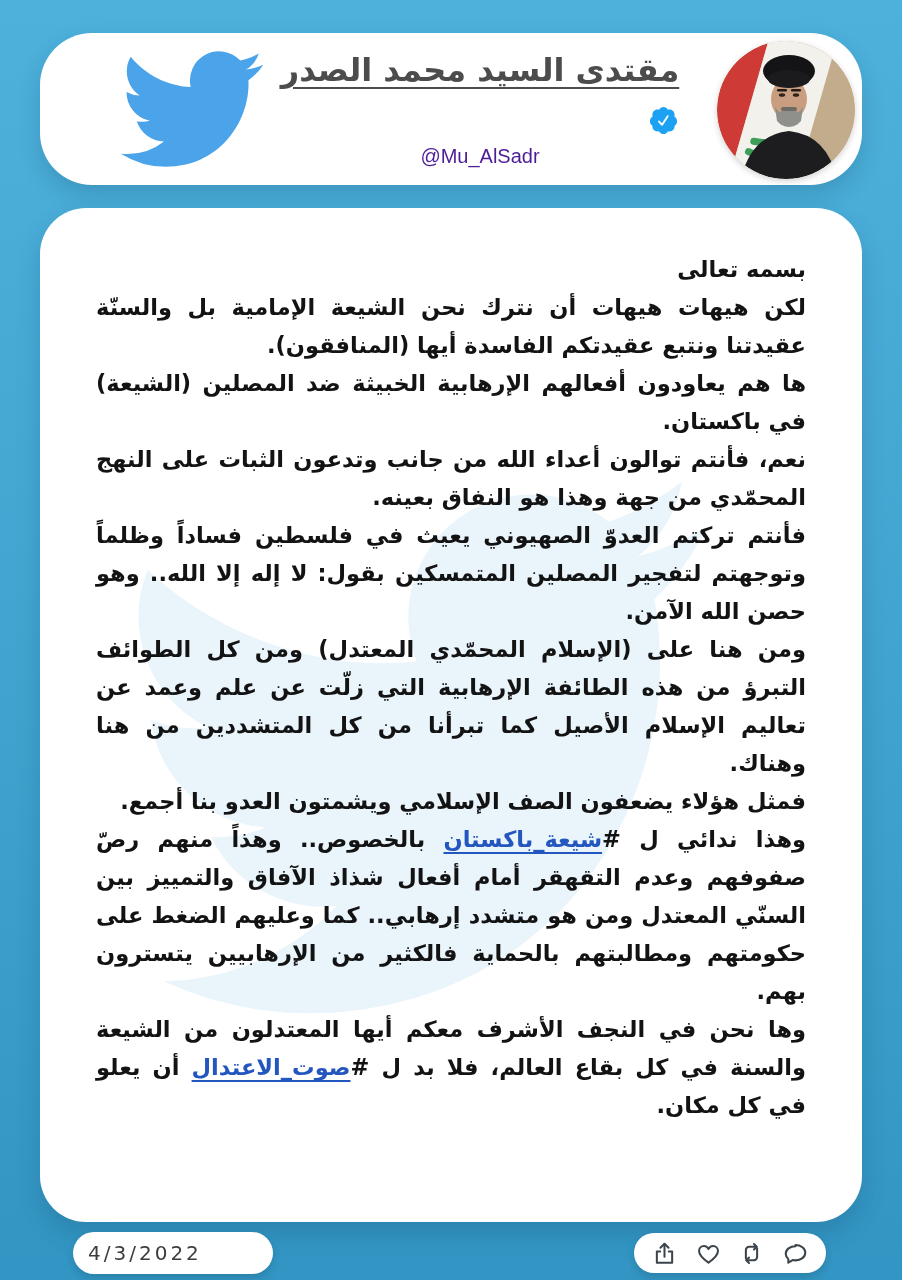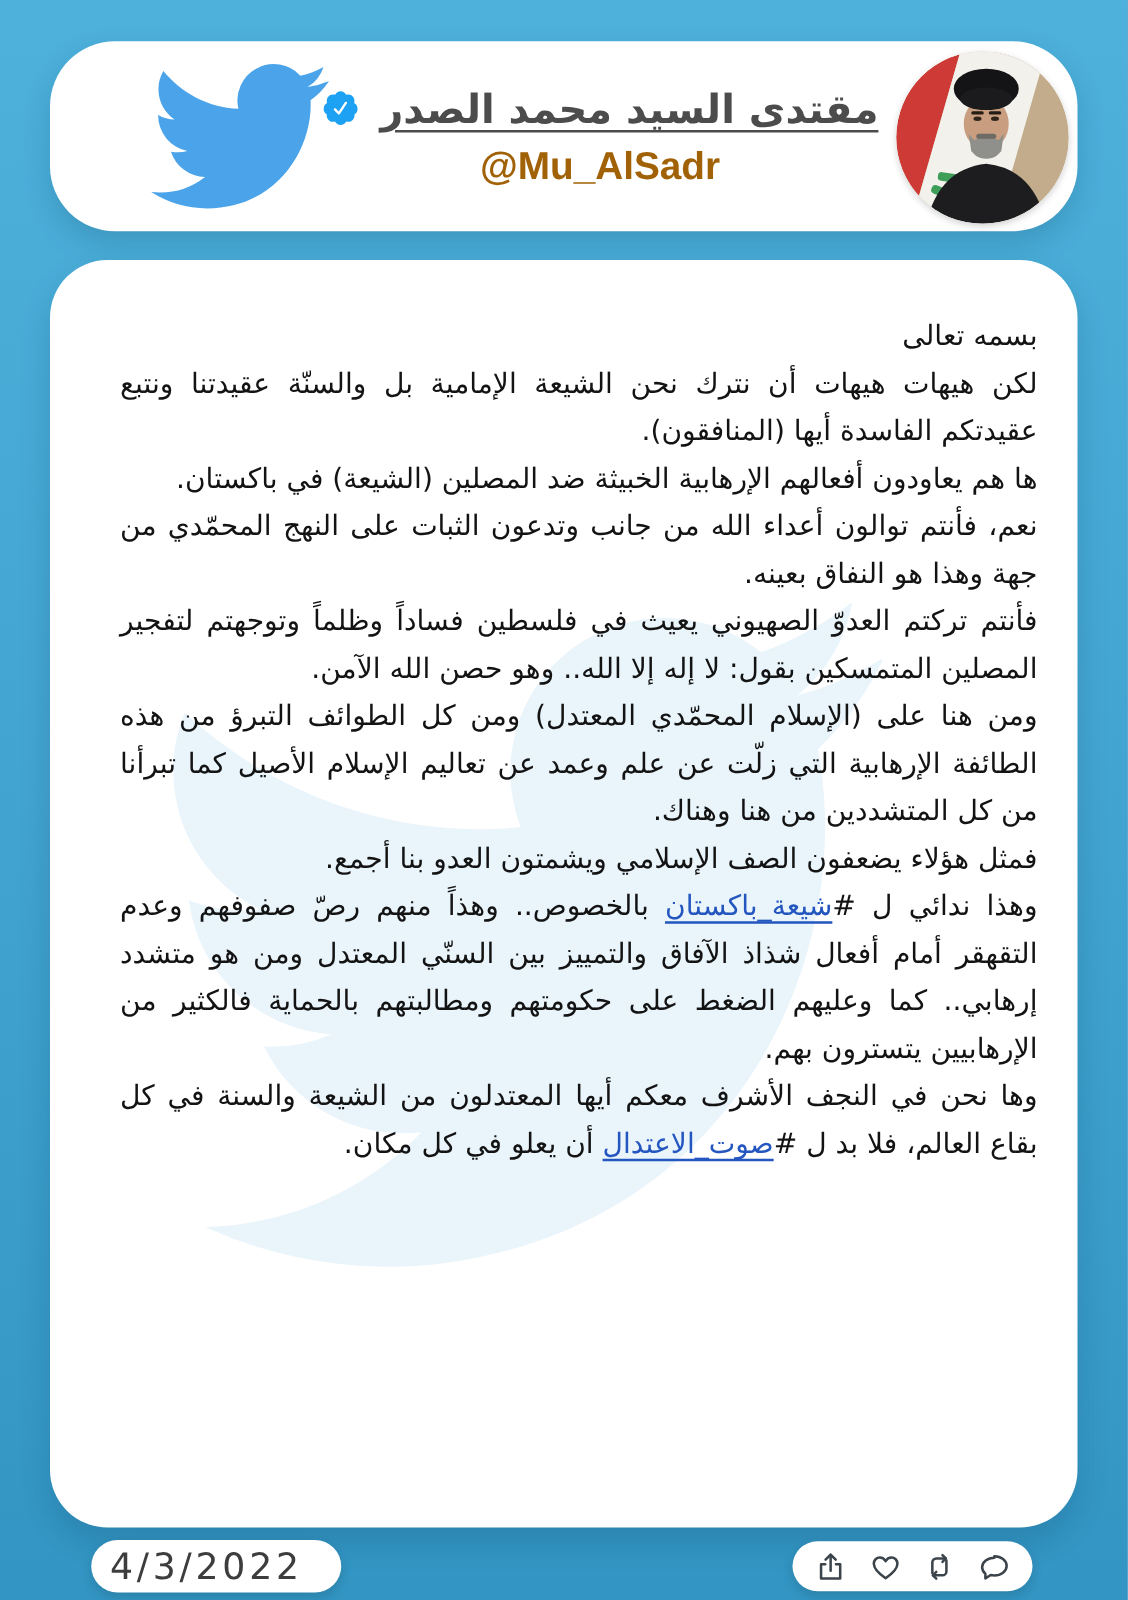--- a/index.html
+++ b/index.html
@@ -12,58 +12,58 @@
   .header-card{
     position:absolute;left:40px;top:33px;width:822px;height:152px;
     background:#fff;border-radius:52px;
     box-shadow:0 10px 22px rgba(15,60,90,.20);
   }
   .logo-bird{position:absolute;left:62px;top:50%;transform:translateY(-50%);width:180px;height:142px;}
   .identity{
     position:absolute;left:215px;top:0;width:450px;height:100%;
     display:flex;flex-direction:column;align-items:center;justify-content:center;gap:9px;
   }
-  .name-row{display:flex;flex-direction:row;align-items:center;gap:16px;direction:rtl;}
+  .name-row{display:flex;flex-direction:column;align-items:flex-start;gap:16px;direction:rtl;}
   .display-name{
     font-size:32px;font-weight:700;color:#4c4c4c;white-space:nowrap;
     text-decoration:underline;text-decoration-thickness:2px;text-underline-offset:6px;
   }
   .verified{width:31px;height:31px;flex:0 0 auto;}
-  .handle{font-size:31px;color:#a16207;font-family:"Liberation Sans","DejaVu Sans",sans-serif;font-weight:bold;}
+  .handle{font-size:20px;color:#4c1d95;font-family:"Liberation Sans","DejaVu Sans",sans-serif;}
   .avatar{
     position:absolute;right:7px;top:8px;width:138px;height:138px;border-radius:50%;
     overflow:hidden;box-shadow:0 2px 6px rgba(0,0,0,.18);
   }
   
   .tweet-card{
     position:absolute;left:40px;top:208px;width:822px;height:1014px;
     background:#fff;border-radius:46px;overflow:hidden;
     box-shadow:0 12px 24px rgba(15,60,90,.20);
   }
   .watermark{
     position:absolute;left:95px;top:245px;width:600px;height:600px;
     transform:rotate(-8deg);opacity:1;pointer-events:none;
   }
   .tweet-body{
-    position:relative;padding:42px 32px 0 56px;direction:rtl;
-    text-align:justify;color:#131313;font-size:22.5px;font-weight:400;line-height:38px;
+    position:relative;padding:42px 56px 0 56px;direction:rtl;
+    text-align:justify;color:#131313;font-size:22.5px;font-weight:700;line-height:38px;
   }
   .tweet-body p{margin:0;}
   .hashtag{
     color:var(--hashtag,#2456c0);
     text-decoration:underline;text-decoration-thickness:2px;text-underline-offset:5px;
     cursor:pointer;
   }
   
   .date-pill{
     position:absolute;left:73px;top:1232px;width:200px;height:42px;background:#fff;
     border-radius:21px;display:flex;align-items:center;box-shadow:0 4px 9px rgba(0,0,0,.14);
   }
   .date-text{
-    padding-left:15px;font-size:29px;color:#3d3d3d;letter-spacing:3px;
+    padding-left:15px;font-size:20px;color:#3d3d3d;letter-spacing:3px;
     font-family:"DejaVu Sans",sans-serif;
   }
   .actions-pill{
     position:absolute;left:634px;top:1233px;width:192px;height:40px;background:#fff;
     border-radius:20px;display:flex;align-items:center;justify-content:space-evenly;
     box-shadow:0 4px 9px rgba(0,0,0,.14);color:#3c444b;
   }
   .action-icon{width:27px;height:27px;cursor:pointer;}
 </style>
 </head>

